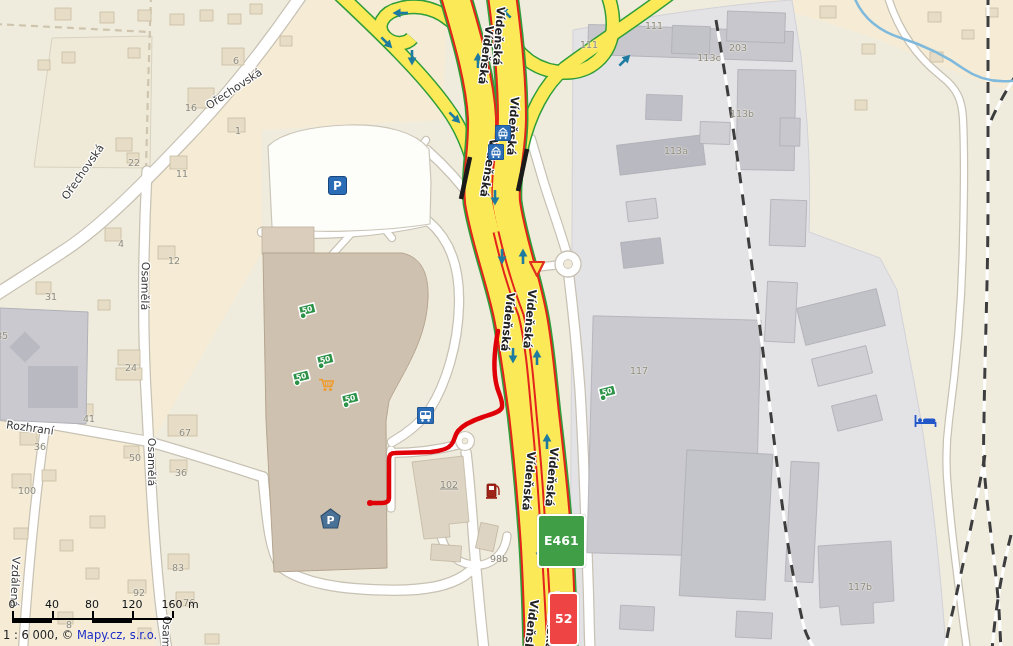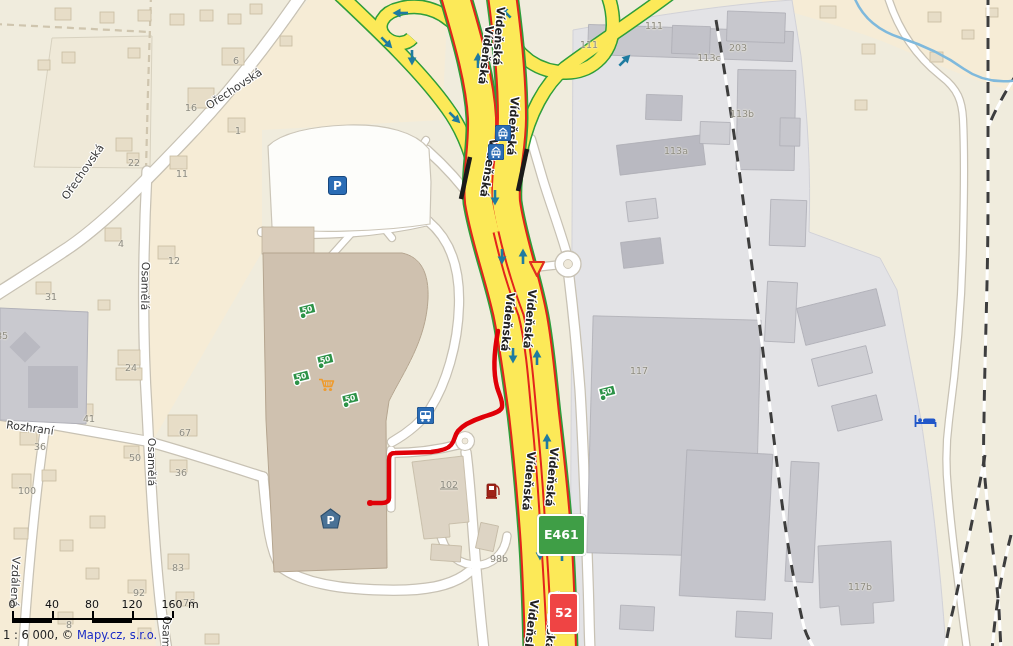--- a/index.html
+++ b/index.html
@@ -6,21 +6,21 @@
   .map{position:relative;width:1013px;height:646px;overflow:hidden;background:#f0ecdd;
        font-family:"DejaVu Sans","Liberation Sans",sans-serif;}
   .map svg.base{position:absolute;left:0;top:0;}
   .lbl{position:absolute;white-space:nowrap;transform-origin:center;}
   .street{font-size:11px;color:#3a3a3a;
     text-shadow:-1px 0 #fff,1px 0 #fff,0 -1px #fff,0 1px #fff,-1px -1px #fff,1px 1px #fff,-1px 1px #fff,1px -1px #fff;}
   .hwy{font-weight:bold;color:#222;font-size:11.5px;}
   .bnum{font-size:9.5px;color:#8e8c82;text-shadow:0 0 2px #f4f0e4,0 0 2px #f4f0e4;}
   .annotation{position:absolute;left:184px;top:438px;color:#dc0000;font-size:31px;line-height:38px;}
   .shield{position:absolute;color:#fff;font-weight:bold;font-size:12.5px;line-height:14px;
-          padding:12px 5px;border:2px solid #fff;border-radius:4px;box-shadow:0 0 1px #888;}
+          padding:18px 5px;border:2px solid #fff;border-radius:4px;box-shadow:0 0 1px #888;}
   .shield.green{background:#3f9e46;}
   .shield.blue{background:#ef4444;}
   .icon{position:absolute;}
   .psq{width:17px;height:17px;background:#2a6cb5;border:1px solid #17477e;border-radius:3px;
        color:#fff;font-weight:bold;font-size:12px;display:flex;align-items:center;justify-content:center;}
   .scalebar{position:absolute;left:8px;top:598px;width:210px;height:30px;font-size:11px;color:#111;}
   .scalebar .t{position:absolute;top:0;transform:translateX(-50%);
     text-shadow:0 0 2px #f4f0e4,0 0 2px #f4f0e4;}
   .scalebar .tick{position:absolute;top:13px;width:1.5px;height:7px;background:#000;}
   .scalebar .seg{position:absolute;top:20px;width:40px;height:5px;background:#000;}

